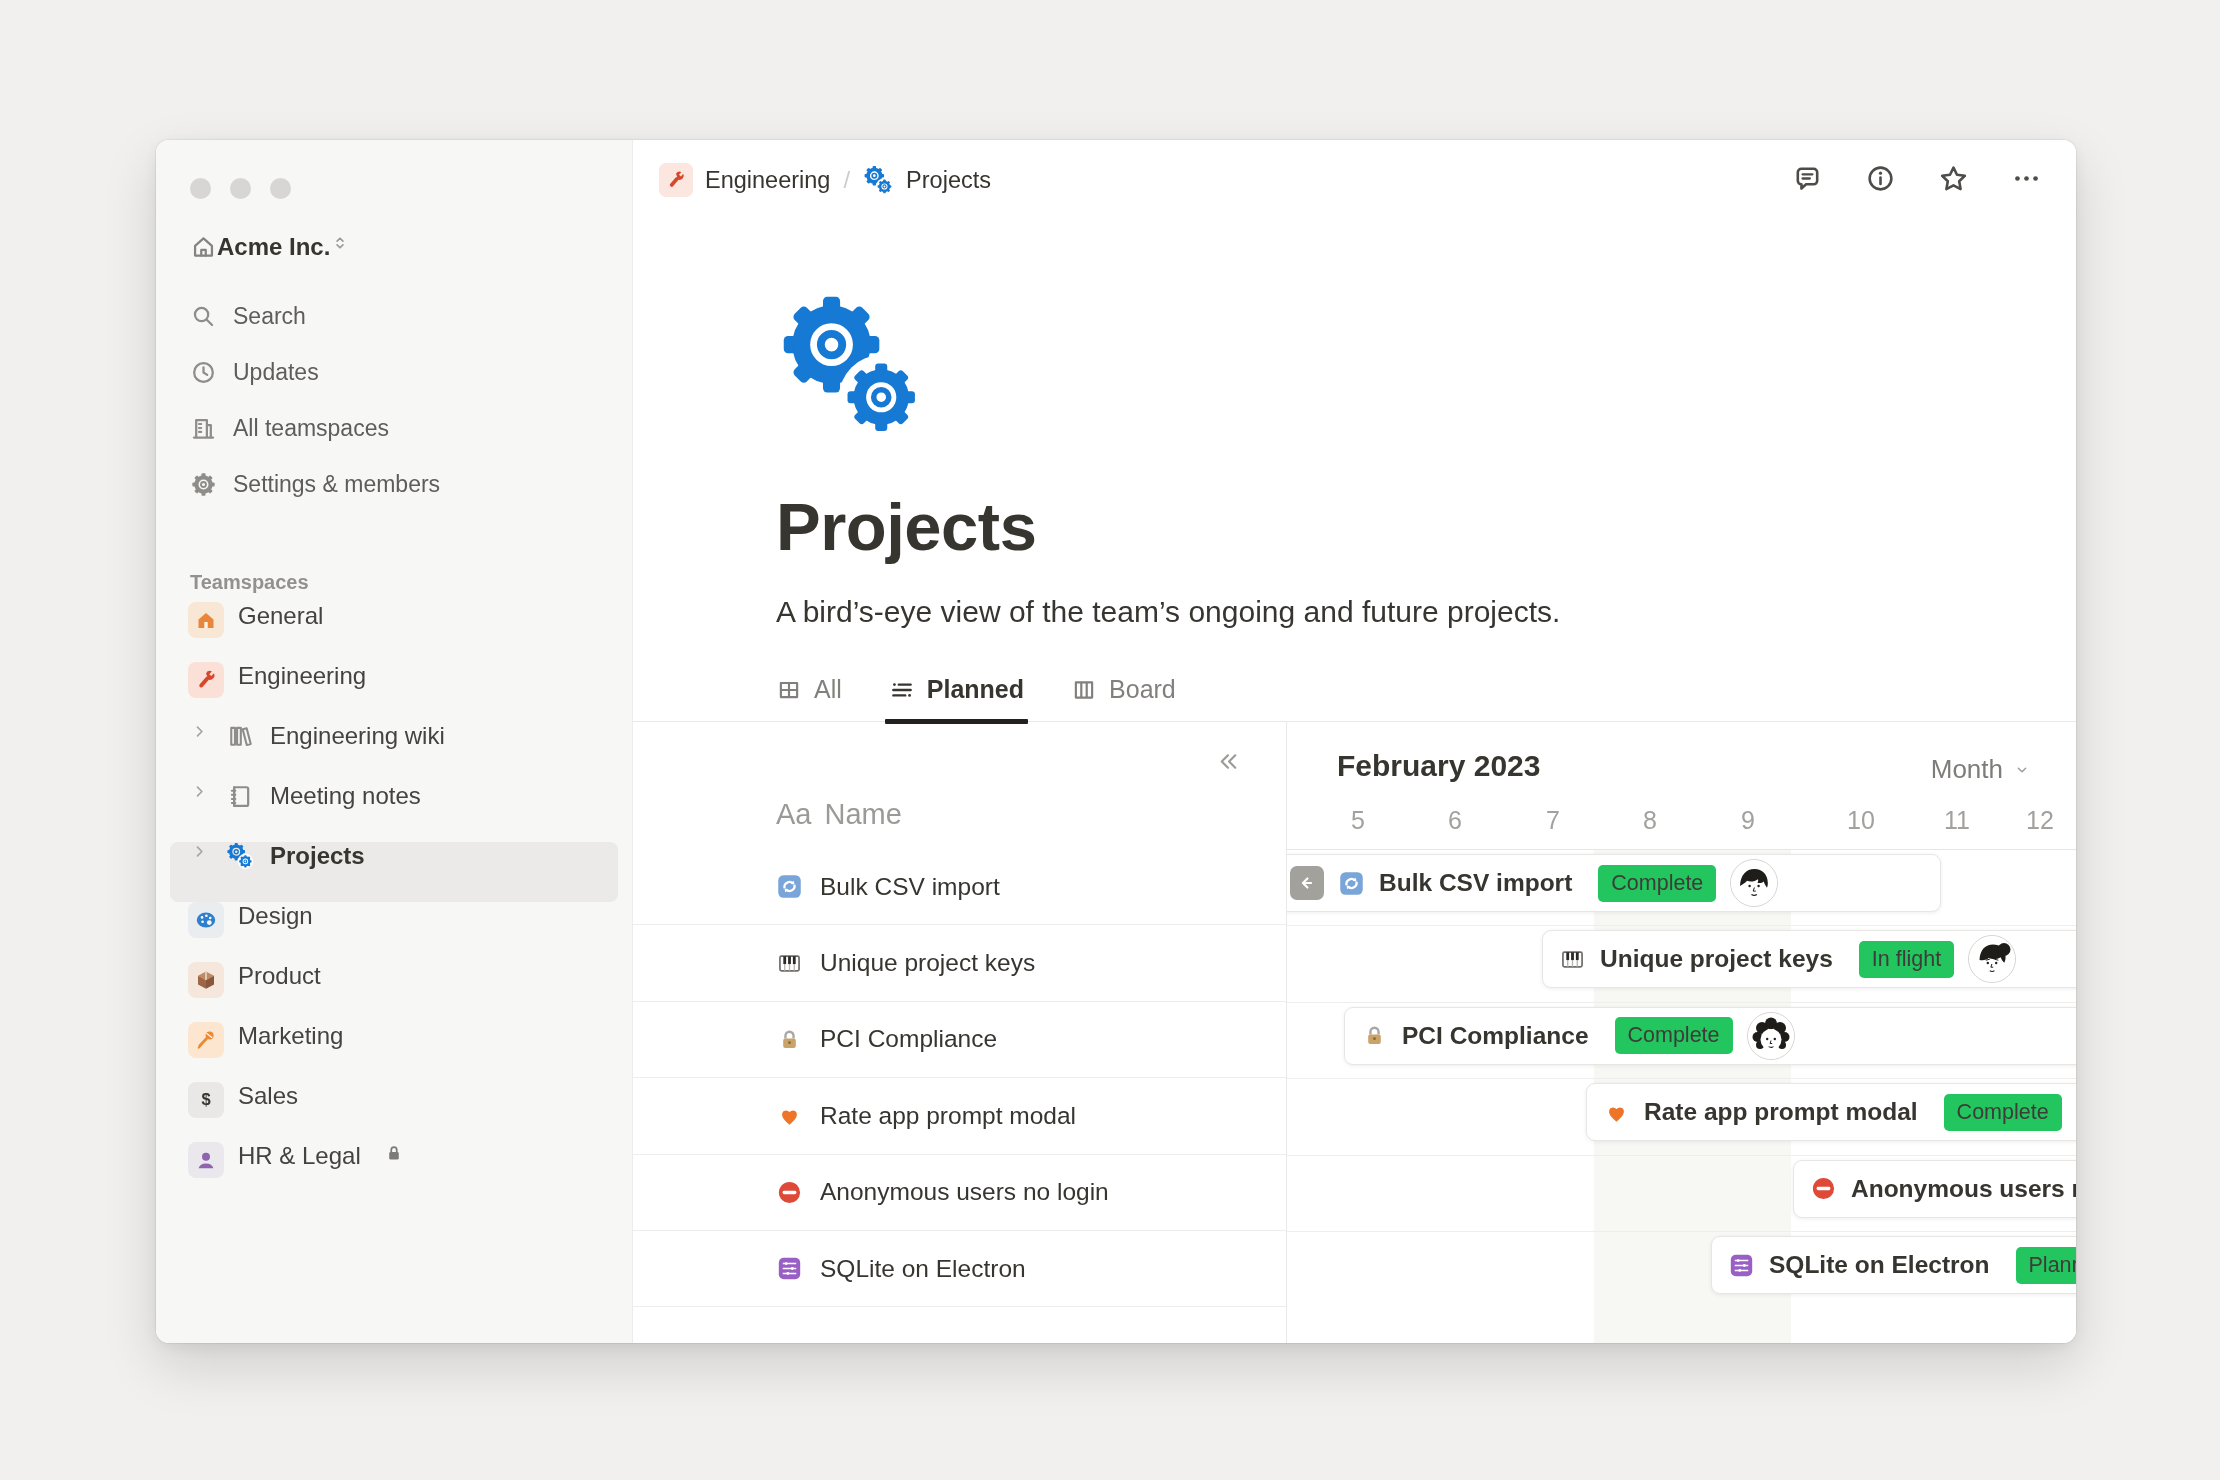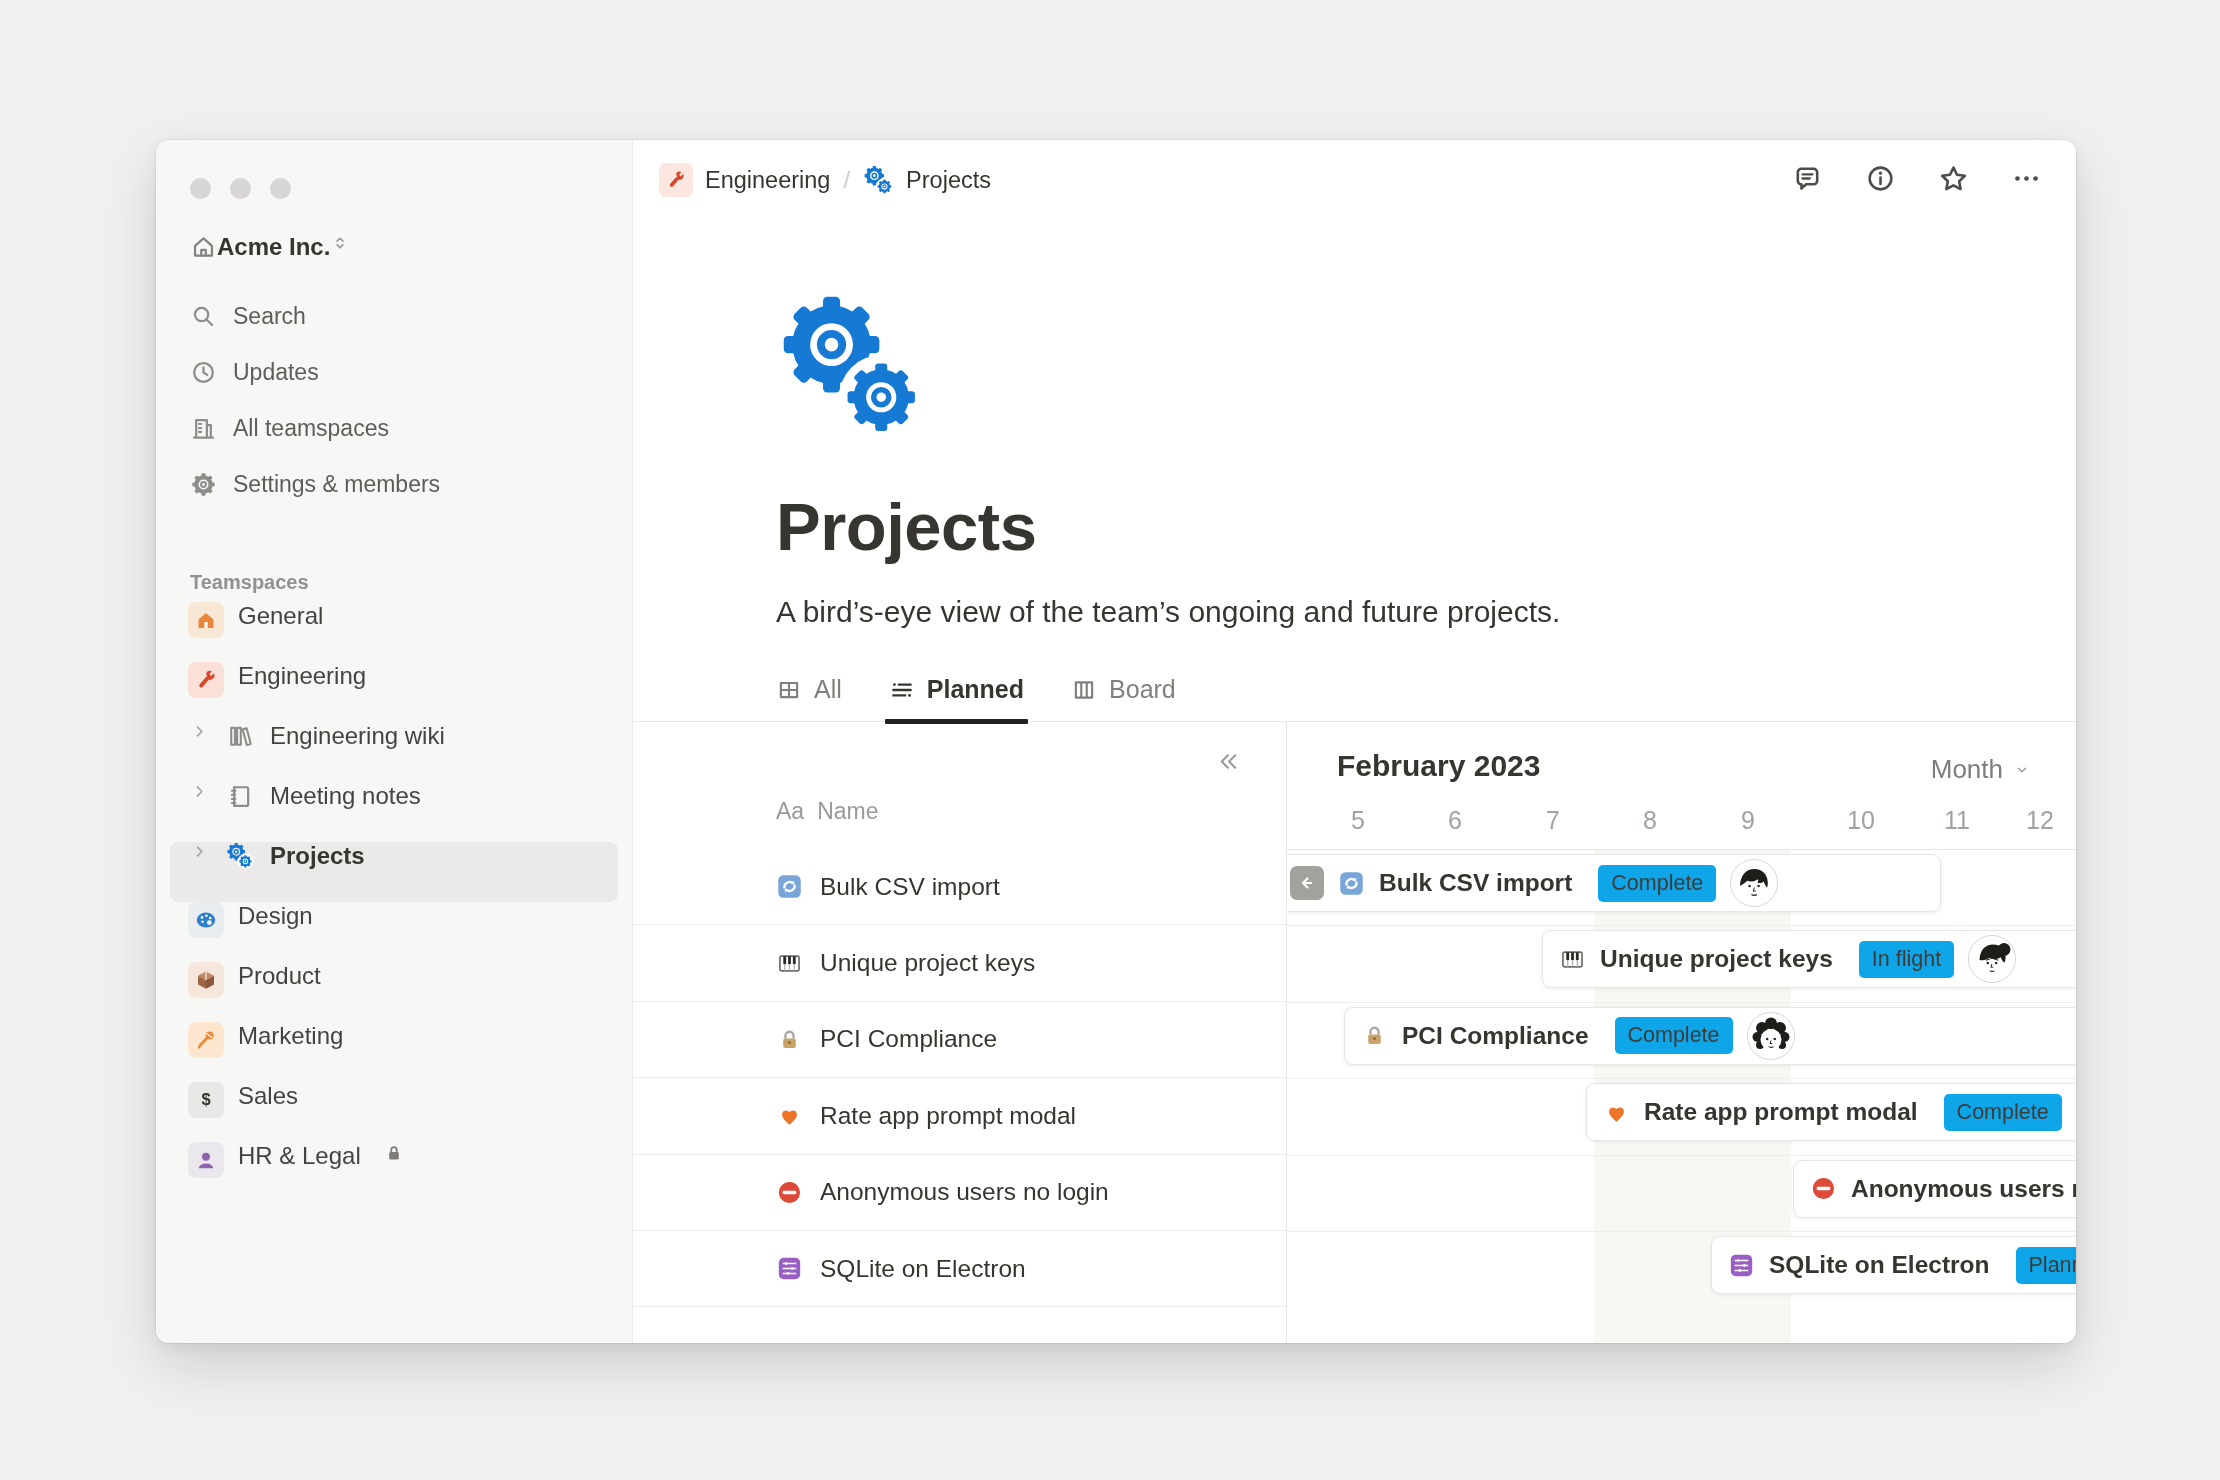--- a/index.html
+++ b/index.html
@@ -38,37 +38,37 @@
   h1.title{margin:46px 0 0 0;font-size:67px;letter-spacing:-.5px;font-weight:700;color:#37352f}
   .subtitle{margin-top:30px;font-size:30px;color:#37352f}
   .tabs{display:flex;gap:47px;padding:46px 16px 0 143px;border-bottom:1px solid #e9e9e7;flex:none}
   .tab{position:relative;display:flex;align-items:center;gap:12px;font-size:25px;font-weight:500;color:#82807c;padding-bottom:17px;cursor:pointer}
   .tab.active{color:#37352f;font-weight:600}
   .tab.active::after{content:"";position:absolute;left:-4px;right:-4px;bottom:-3px;height:5px;border-radius:1px;background:#222120}
   .panels{flex:1;display:flex;min-height:0}
   
   .names{width:654px;flex:none;border-right:1px solid #e9e9e7;position:relative;box-sizing:border-box}
   .collapse{position:absolute;top:26px;right:44px;cursor:pointer}
-  .nhead{position:absolute;left:143px;top:76px;display:flex;gap:13px;font-size:23px;color:#9b9a97}
+  .nhead{position:absolute;left:143px;top:76px;display:flex;gap:13px;font-size:29px;color:#9b9a97}
   .nhead-line{position:absolute;left:0;right:0;top:127px;height:1px;background:#e7e6e4}
   .nrow{position:absolute;left:0;right:0;height:76.4px;display:flex;align-items:center;gap:17px;padding-left:143px;box-sizing:border-box;border-bottom:1px solid #eeedeb;font-size:24.5px;font-weight:500;color:#37352f;cursor:pointer;background:#fff}
   .nrow .ric{width:27px;display:flex;flex:none}
   
   .tl{flex:1;position:relative;overflow:hidden;background:#fff}
   .tl-month{position:absolute;left:50px;top:27px;font-size:30px;font-weight:700;color:#37352f}
   .tl-zoom{position:absolute;right:46px;top:32px;display:flex;align-items:center;gap:11px;font-size:26px;color:#7f7d79;cursor:pointer}
   .tl-headline{position:absolute;left:0;right:0;top:127px;height:1px;background:#e7e6e4}
   .day{position:absolute;top:84px;width:44px;text-align:center;font-size:25px;color:#a3a19d}
   .band{position:absolute;top:128px;bottom:0;background:#f7f7f4}
   .rline{position:absolute;left:0;right:0;height:1px;background:#efeeec}
   .bar{position:absolute;height:58px;background:#fff;border:1px solid #e7e6e4;border-radius:9px;box-sizing:border-box;
     display:flex;align-items:center;padding:0 16px;gap:14px;box-shadow:0 1px 4px rgba(0,0,0,.07);cursor:pointer;white-space:nowrap}
   .bar .bname{font-size:24.5px;font-weight:600;color:#37352f;margin-right:12px}
   .backbtn{width:34px;height:34px;border-radius:7px;background:#a3a19c;display:flex;align-items:center;justify-content:center;flex:none;cursor:pointer}
-  .pill{background:#0ea5e9;border-radius:5px;padding:6px 13px;font-size:21.5px;color:#3e3c38;flex:none}
+  .pill{background:#22c55e;border-radius:5px;padding:6px 13px;font-size:21.5px;color:#3e3c38;flex:none}
   .avatar{width:46px;height:46px;border-radius:50%;border:1px solid #d6d5d2;flex:none;overflow:hidden;background:#fff}
   .ic{display:flex;flex:none}
 </style>
 </head>
 <body>
 
 <div id="stage">
   <div class="window">
 
     <aside class="sidebar">

